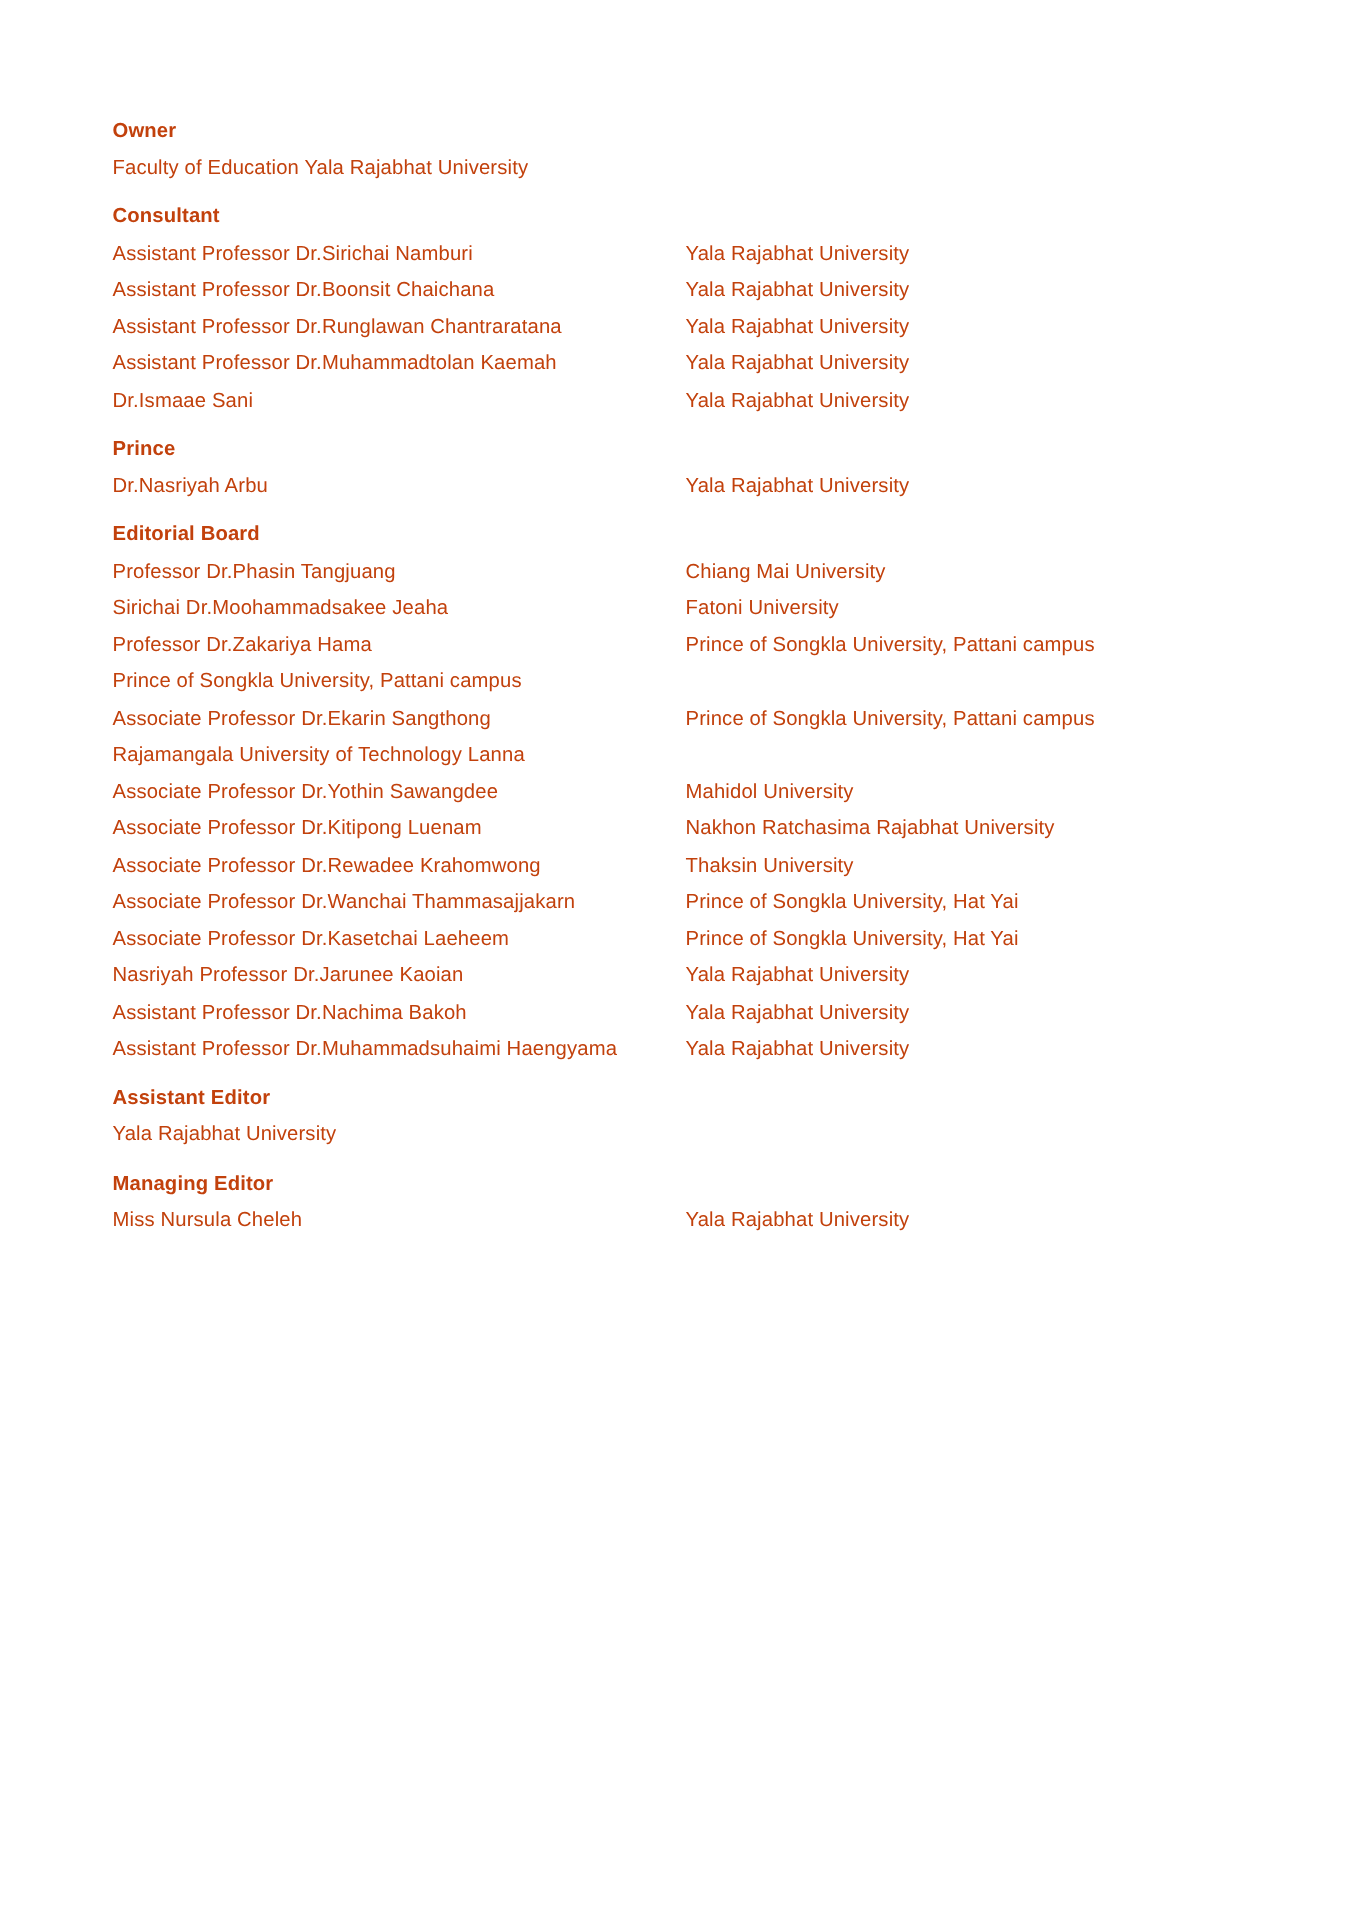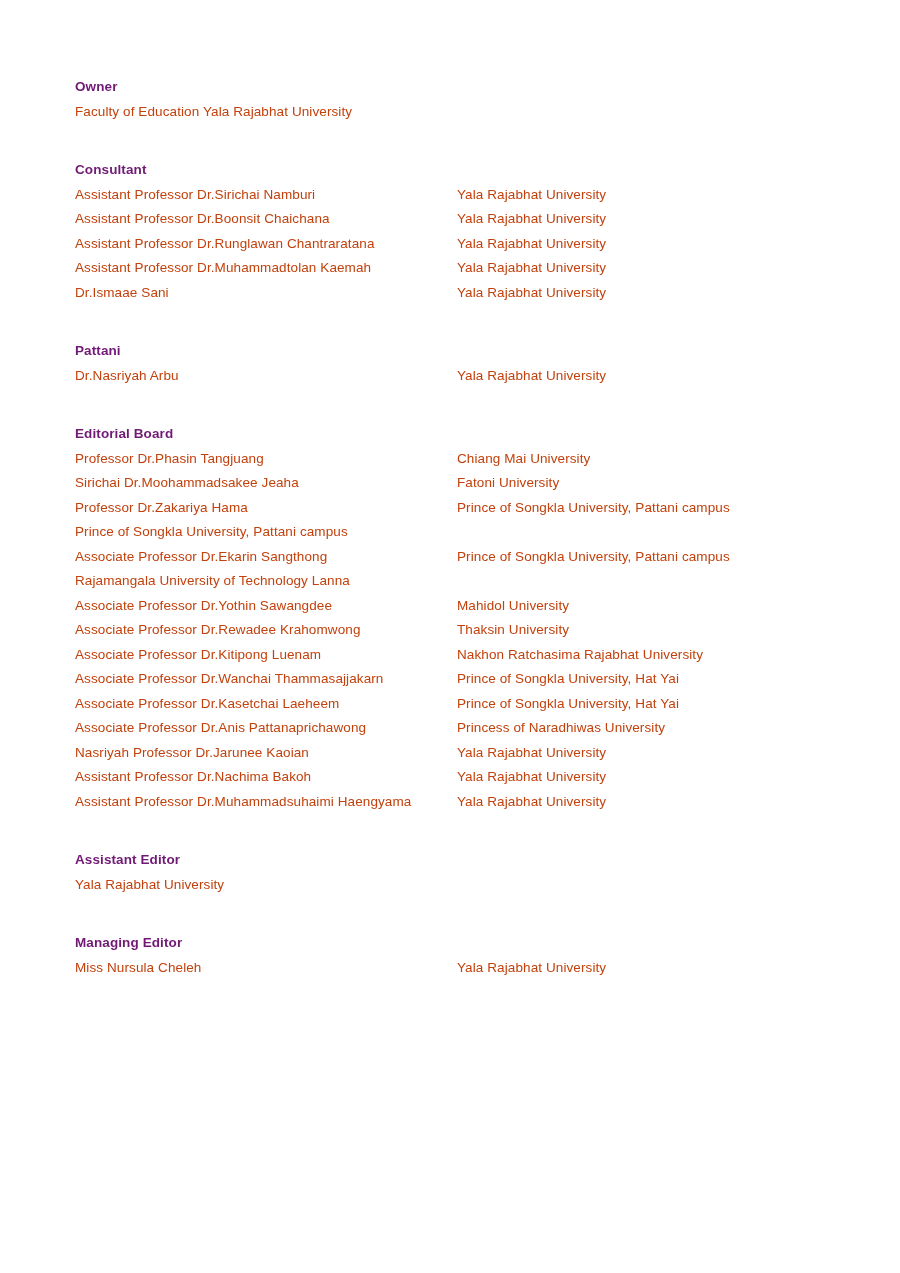--- a/index.html
+++ b/index.html
@@ -15,30 +15,30 @@
     overflow: hidden;
   }
   .page {
     box-sizing: border-box;
     width: 900px;
     height: 1273px;
     padding: 75px 55px 0 75px;
     background: #ffffff;
   }
   .section {
-    margin-top: 34px;
+    margin-top: 8px;
   }
   .section:first-child {
     margin-top: 0;
   }
   .heading {
     margin: 0;
     font-size: 13.5px;
     font-weight: bold;
-    color: #701a75;
+    color: #c2410c;
     line-height: 24.5px;
     letter-spacing: 0.1px;
   }
   .row {
     display: grid;
     grid-template-columns: 382px auto;
     font-size: 13.5px;
     line-height: 24.5px;
     color: #c2410c;
     letter-spacing: 0.1px;
@@ -76,21 +76,21 @@
         <div class="row">
           <span class="name">Assistant Professor Dr.Muhammadtolan Kaemah</span>
           <span class="affiliation">Yala Rajabhat University</span>
         </div>
         <div class="row">
           <span class="name">Dr.Ismaae Sani</span>
           <span class="affiliation">Yala Rajabhat University</span>
         </div>
       </section>
       <section class="section">
-        <h2 class="heading">Pattani</h2>
+        <h2 class="heading">Prince</h2>
         <div class="row">
           <span class="name">Dr.Nasriyah Arbu</span>
           <span class="affiliation">Yala Rajabhat University</span>
         </div>
       </section>
       <section class="section">
         <h2 class="heading">Editorial Board</h2>
         <div class="row">
           <span class="name">Professor Dr.Phasin Tangjuang</span>
           <span class="affiliation">Chiang Mai University</span>
@@ -111,38 +111,34 @@
           <span class="affiliation">Prince of Songkla University, Pattani campus</span>
         </div>
         <div class="row">
           <span class="affiliation">Rajamangala University of Technology Lanna</span>
         </div>
         <div class="row">
           <span class="name">Associate Professor Dr.Yothin Sawangdee</span>
           <span class="affiliation">Mahidol University</span>
         </div>
         <div class="row">
+          <span class="name">Associate Professor Dr.Kitipong Luenam</span>
+          <span class="affiliation">Nakhon Ratchasima Rajabhat University</span>
+        </div>
+        <div class="row">
           <span class="name">Associate Professor Dr.Rewadee Krahomwong</span>
           <span class="affiliation">Thaksin University</span>
-        </div>
-        <div class="row">
-          <span class="name">Associate Professor Dr.Kitipong Luenam</span>
-          <span class="affiliation">Nakhon Ratchasima Rajabhat University</span>
         </div>
         <div class="row">
           <span class="name">Associate Professor Dr.Wanchai Thammasajjakarn</span>
           <span class="affiliation">Prince of Songkla University, Hat Yai</span>
         </div>
         <div class="row">
           <span class="name">Associate Professor Dr.Kasetchai Laeheem</span>
           <span class="affiliation">Prince of Songkla University, Hat Yai</span>
-        </div>
-        <div class="row">
-          <span class="name">Associate Professor Dr.Anis Pattanaprichawong</span>
-          <span class="affiliation">Princess of Naradhiwas University</span>
         </div>
         <div class="row">
           <span class="name">Nasriyah Professor Dr.Jarunee Kaoian</span>
           <span class="affiliation">Yala Rajabhat University</span>
         </div>
         <div class="row">
           <span class="name">Assistant Professor Dr.Nachima Bakoh</span>
           <span class="affiliation">Yala Rajabhat University</span>
         </div>
         <div class="row">

